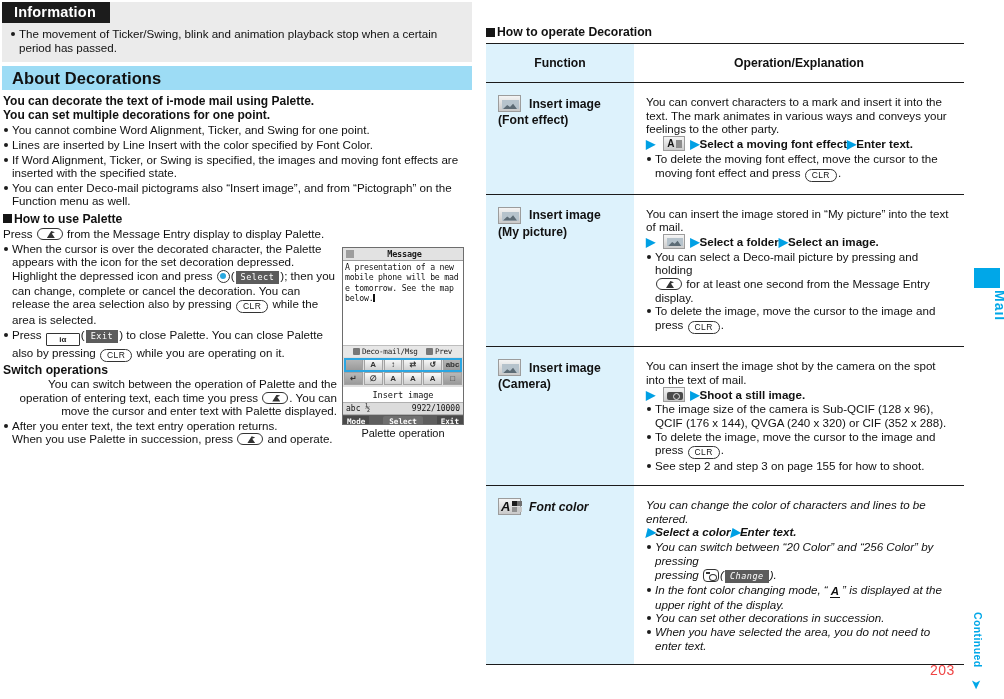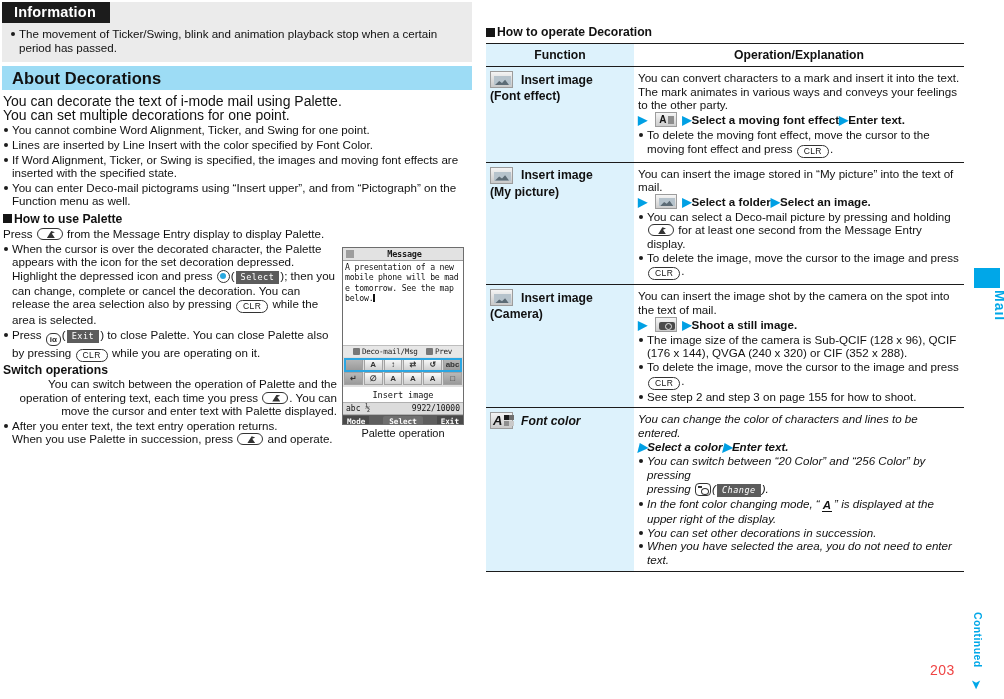--- a/index.html
+++ b/index.html
@@ -57,21 +57,21 @@
   }
   .sec-bar span {
     display:block;
     font-size:16.5px; font-weight:bold;
     color:#111; line-height:24px; padding-left:10px;
     letter-spacing:0.1px;
   }
 
   
   .lead {
-    font-size:14px; font-weight:normal; line-height:14.2px;
+    font-size:12px; font-weight:bold; line-height:14.2px;
     margin:0; padding:0;
   }
   .left-body { position:absolute; left:3px; top:94px; width:468px; }
   .left-body .bul { margin-top:1px; }
 
   
   .sq-head {
     font-size:12.2px; font-weight:bold; line-height:14px;
     margin:4px 0 1px 0; display:flex; align-items:center;
   }
@@ -108,22 +108,22 @@
   .key-round {
     display:inline-block; width:13px; height:13px;
     border:1.5px solid #333; border-radius:50%;
     vertical-align:-3px; margin:0 1px; position:relative; background:#fff;
   }
   .key-round::after{
     content:""; position:absolute; left:2.5px; top:2.5px;
     width:6px; height:6px; border-radius:50%; background:#29a8e0;
   }
   .key-imode{
-    display:inline-block; width:15px; height:13px;
-    border:1.3px solid #333; border-radius:6px;
+    display:inline-block; width:34px; height:13px;
+    border:1.3px solid #333; border-radius:1px;
     vertical-align:-3px; margin:0 1px; background:#fff;
     font-size:8px; line-height:11px; text-align:center; color:#222;
     font-weight:bold;
   }
   .key-cam{
     display:inline-block; width:16px; height:13px;
     border:1.3px solid #333; border-radius:4px;
     vertical-align:-3px; margin:0 1px; background:#fff; position:relative;
   }
   .key-cam::after{
@@ -214,21 +214,21 @@
   .rt-head {
     position:absolute; left:0; top:1px; width:478px;
     font-size:12.2px; font-weight:bold; display:flex; align-items:center;
   }
   .rt-head .sq{ display:inline-block;width:9px;height:9px;background:#151515;margin-right:2px;}
 
   table.dtable {
     position:absolute; left:0; top:19px; width:478px;
     border-collapse:collapse; table-layout:fixed;
   }
-  table.dtable th, table.dtable td { vertical-align:top; padding:4px; }
+  table.dtable th, table.dtable td { vertical-align:top; padding:12px; }
   .th-fn {
     width:148px; background:#ddf2fc; text-align:center;
     font-size:12.2px; font-weight:bold; color:#111;
     padding:4px 0 4px 0;
     border-top:1.6px solid #1b1b1b; border-bottom:1.6px solid #1b1b1b;
   }
   .th-op {
     background:#ffffff; text-align:center;
     font-size:12.2px; font-weight:bold; color:#111;
     padding:4px 0 4px 0;
@@ -361,21 +361,21 @@
       <span>About Decorations</span>
     </div>
 
     <div class="left-body">
       <p class="lead">You can decorate the text of i-mode mail using Palette.</p>
       <p class="lead">You can set multiple decorations for one point.</p>
 
       <p class="bul">You cannot combine Word Alignment, Ticker, and Swing for one point.</p>
       <p class="bul">Lines are inserted by Line Insert with the color specified by Font Color.</p>
       <p class="bul">If Word Alignment, Ticker, or Swing is specified, the images and moving font effects are inserted with the specified state.</p>
-      <p class="bul">You can enter Deco-mail pictograms using “Insert upper”, and from “Pictograph” on the Function menu as well.</p>
+      <p class="bul">You can enter Deco-mail pictograms also “Insert image”, and from “Pictograph” on the Function menu as well.</p>
 
       <div class="sq-head">
         <span class="sq"></span>
         <span>How to use Palette</span>
       </div>
 
       <p class="plain" style="width:334px;">
         <span>Press </span><span class="key-call"></span><span> from the Message Entry display to display Palette.</span>
       </p>
 

